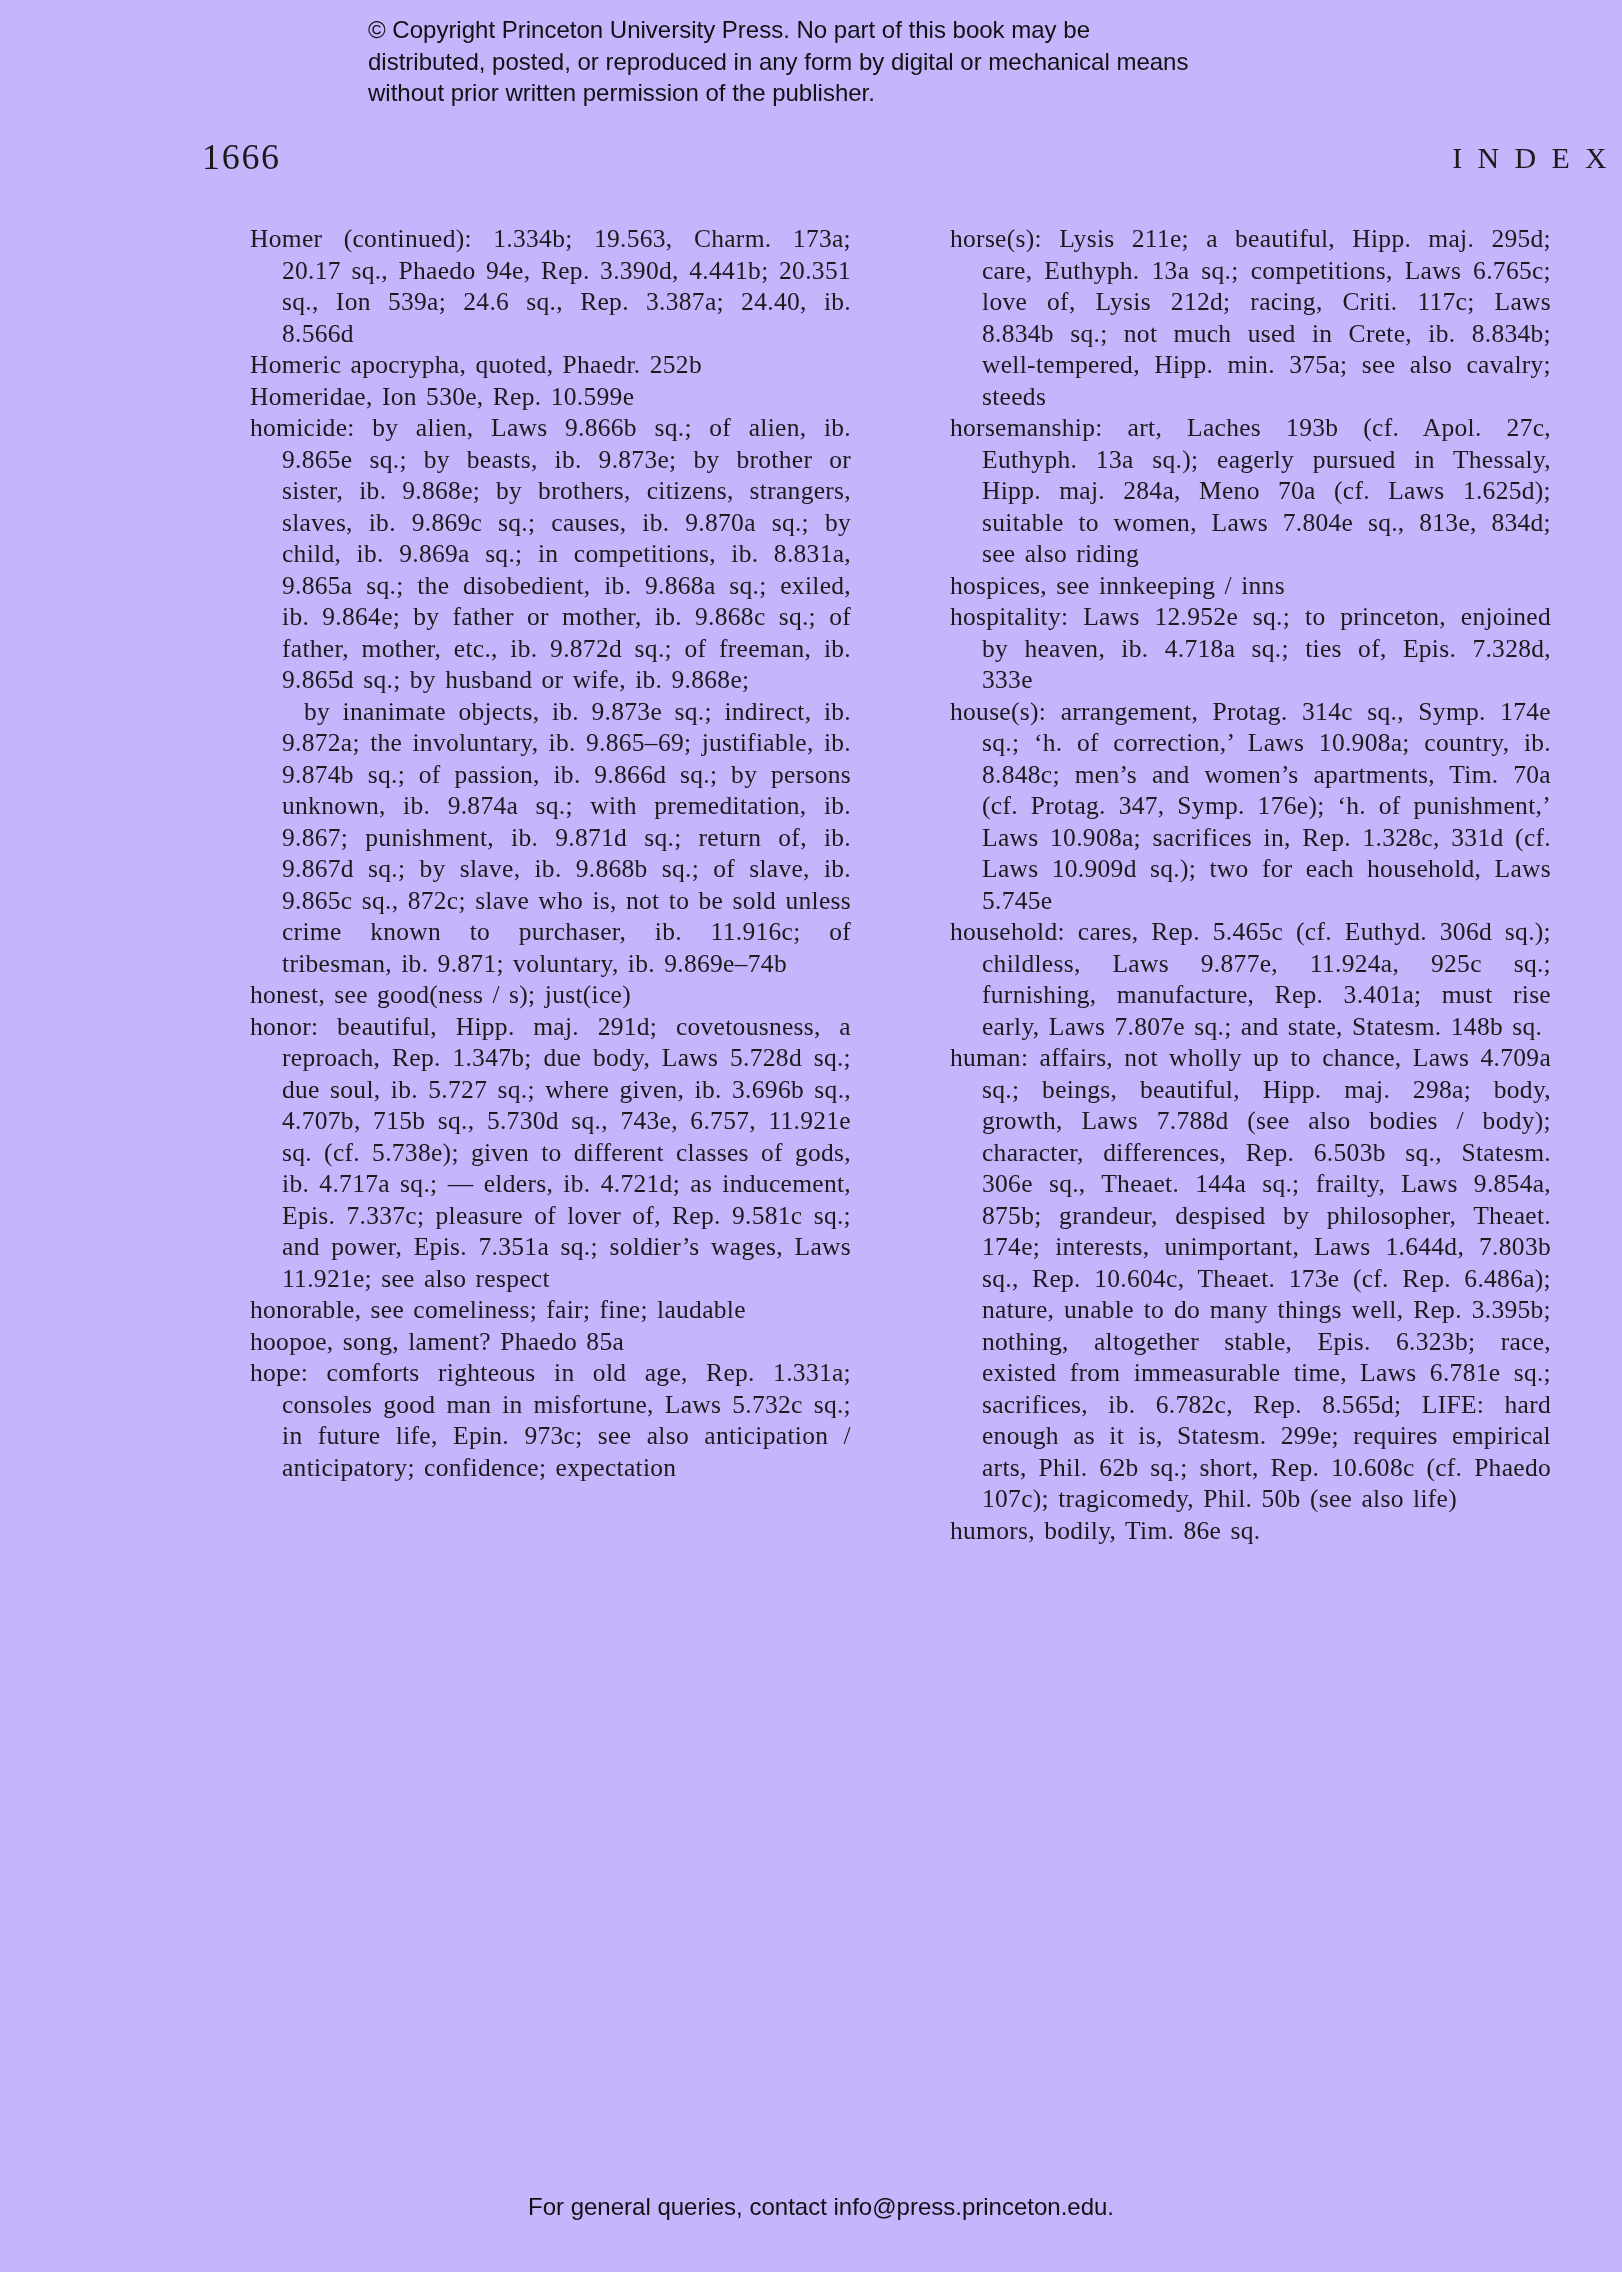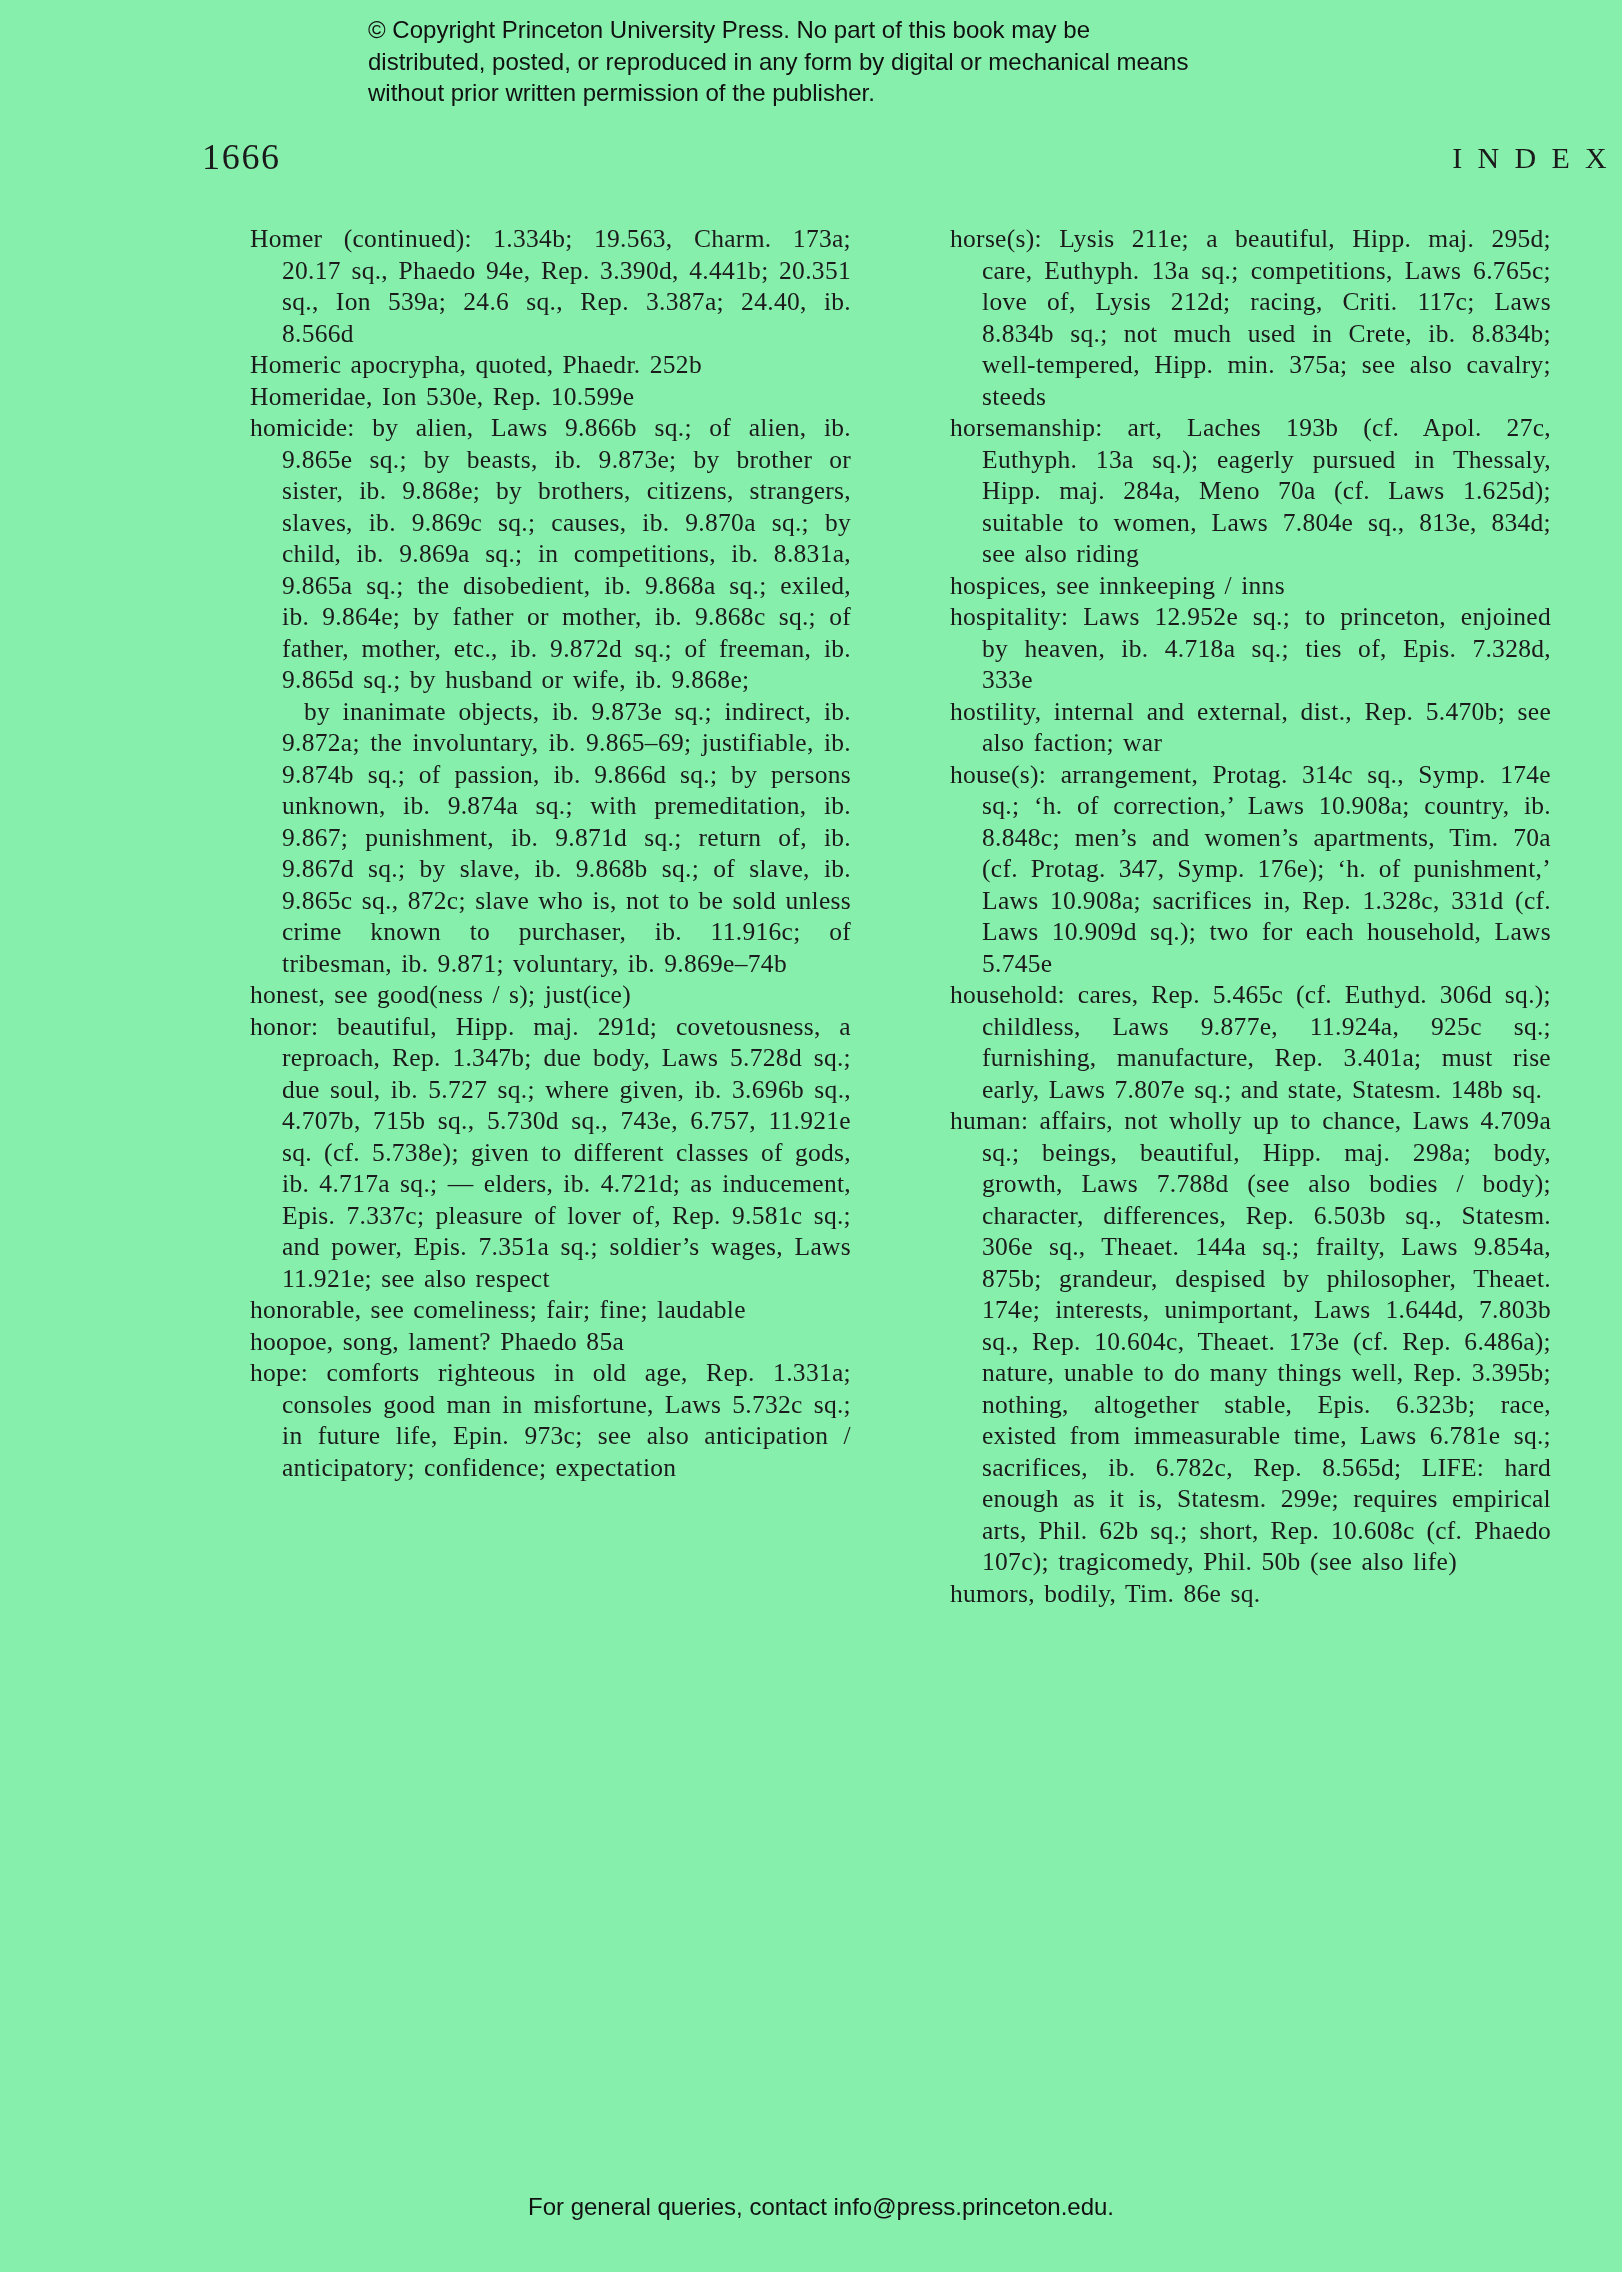--- a/index.html
+++ b/index.html
@@ -4,21 +4,21 @@
 <style>
   html, body {
     margin: 0;
     padding: 0;
     background: #ffffff;
   }
   .page {
     position: relative;
     width: 1622px;
     height: 2273px;
-    background: #86efac;
+    background: #c4b5fd;
     color: #1b1b1b;
     overflow: hidden;
     font-family: "Liberation Serif", serif;
   }
   .copyright {
     position: absolute;
     left: 368px;
     top: 13.6px;
     width: 834px;
     font-family: "Liberation Sans", sans-serif;
@@ -103,21 +103,20 @@
         <div class="entry">honor: beautiful, Hipp. maj. 291d; covetousness, a reproach, Rep. 1.347b; due body, Laws 5.728d sq.; due soul, ib. 5.727 sq.; where given, ib. 3.696b sq., 4.707b, 715b sq., 5.730d sq., 743e, 6.757, 11.921e sq. (cf. 5.738e); given to different classes of gods, ib. 4.717a sq.; — elders, ib. 4.721d; as inducement, Epis. 7.337c; pleasure of lover of, Rep. 9.581c sq.; and power, Epis. 7.351a sq.; soldier’s wages, Laws 11.921e; see also respect</div>
         <div class="entry">honorable, see comeliness; fair; fine; laudable</div>
         <div class="entry">hoopoe, song, lament? Phaedo 85a</div>
         <div class="entry">hope: comforts righteous in old age, Rep. 1.331a; consoles good man in misfortune, Laws 5.732c sq.; in future life, Epin. 973c; see also anticipation / anticipatory; confidence; expectation</div>
       </div>
     <div class="column" id="col-right">
         <div class="entry">horse(s): Lysis 211e; a beautiful, Hipp. maj. 295d; care, Euthyph. 13a sq.; competitions, Laws 6.765c; love of, Lysis 212d; racing, Criti. 117c; Laws 8.834b sq.; not much used in Crete, ib. 8.834b; well-tempered, Hipp. min. 375a; see also cavalry; steeds</div>
         <div class="entry">horsemanship: art, Laches 193b (cf. Apol. 27c, Euthyph. 13a sq.); eagerly pursued in Thessaly, Hipp. maj. 284a, Meno 70a (cf. Laws 1.625d); suitable to women, Laws 7.804e sq., 813e, 834d; see also riding</div>
         <div class="entry">hospices, see innkeeping / inns</div>
         <div class="entry">hospitality: Laws 12.952e sq.; to princeton, enjoined by heaven, ib. 4.718a sq.; ties of, Epis. 7.328d, 333e</div>
-        <div class="entry">hostility, internal and external, dist., Rep. 5.470b; see also faction; war</div>
         <div class="entry">house(s): arrangement, Protag. 314c sq., Symp. 174e sq.; ‘h. of correction,’ Laws 10.908a; country, ib. 8.848c; men’s and women’s apartments, Tim. 70a (cf. Protag. 347, Symp. 176e); ‘h. of punishment,’ Laws 10.908a; sacrifices in, Rep. 1.328c, 331d (cf. Laws 10.909d sq.); two for each household, Laws 5.745e</div>
         <div class="entry">household: cares, Rep. 5.465c (cf. Euthyd. 306d sq.); childless, Laws 9.877e, 11.924a, 925c sq.; furnishing, manufacture, Rep. 3.401a; must rise early, Laws 7.807e sq.; and state, Statesm. 148b sq.</div>
         <div class="entry">human: affairs, not wholly up to chance, Laws 4.709a sq.; beings, beautiful, Hipp. maj. 298a; body, growth, Laws 7.788d (see also bodies / body); character, differences, Rep. 6.503b sq., Statesm. 306e sq., Theaet. 144a sq.; frailty, Laws 9.854a, 875b; grandeur, despised by philosopher, Theaet. 174e; interests, unimportant, Laws 1.644d, 7.803b sq., Rep. 10.604c, Theaet. 173e (cf. Rep. 6.486a); nature, unable to do many things well, Rep. 3.395b; nothing, altogether stable, Epis. 6.323b; race, existed from immeasurable time, Laws 6.781e sq.; sacrifices, ib. 6.782c, Rep. 8.565d; LIFE: hard enough as it is, Statesm. 299e; requires empirical arts, Phil. 62b sq.; short, Rep. 10.608c (cf. Phaedo 107c); tragicomedy, Phil. 50b (see also life)</div>
         <div class="entry">humors, bodily, Tim. 86e sq.</div>
       </div>
   </div>
 
   <div class="footer">For general queries, contact info@press.princeton.edu.</div>
 
 </div>

